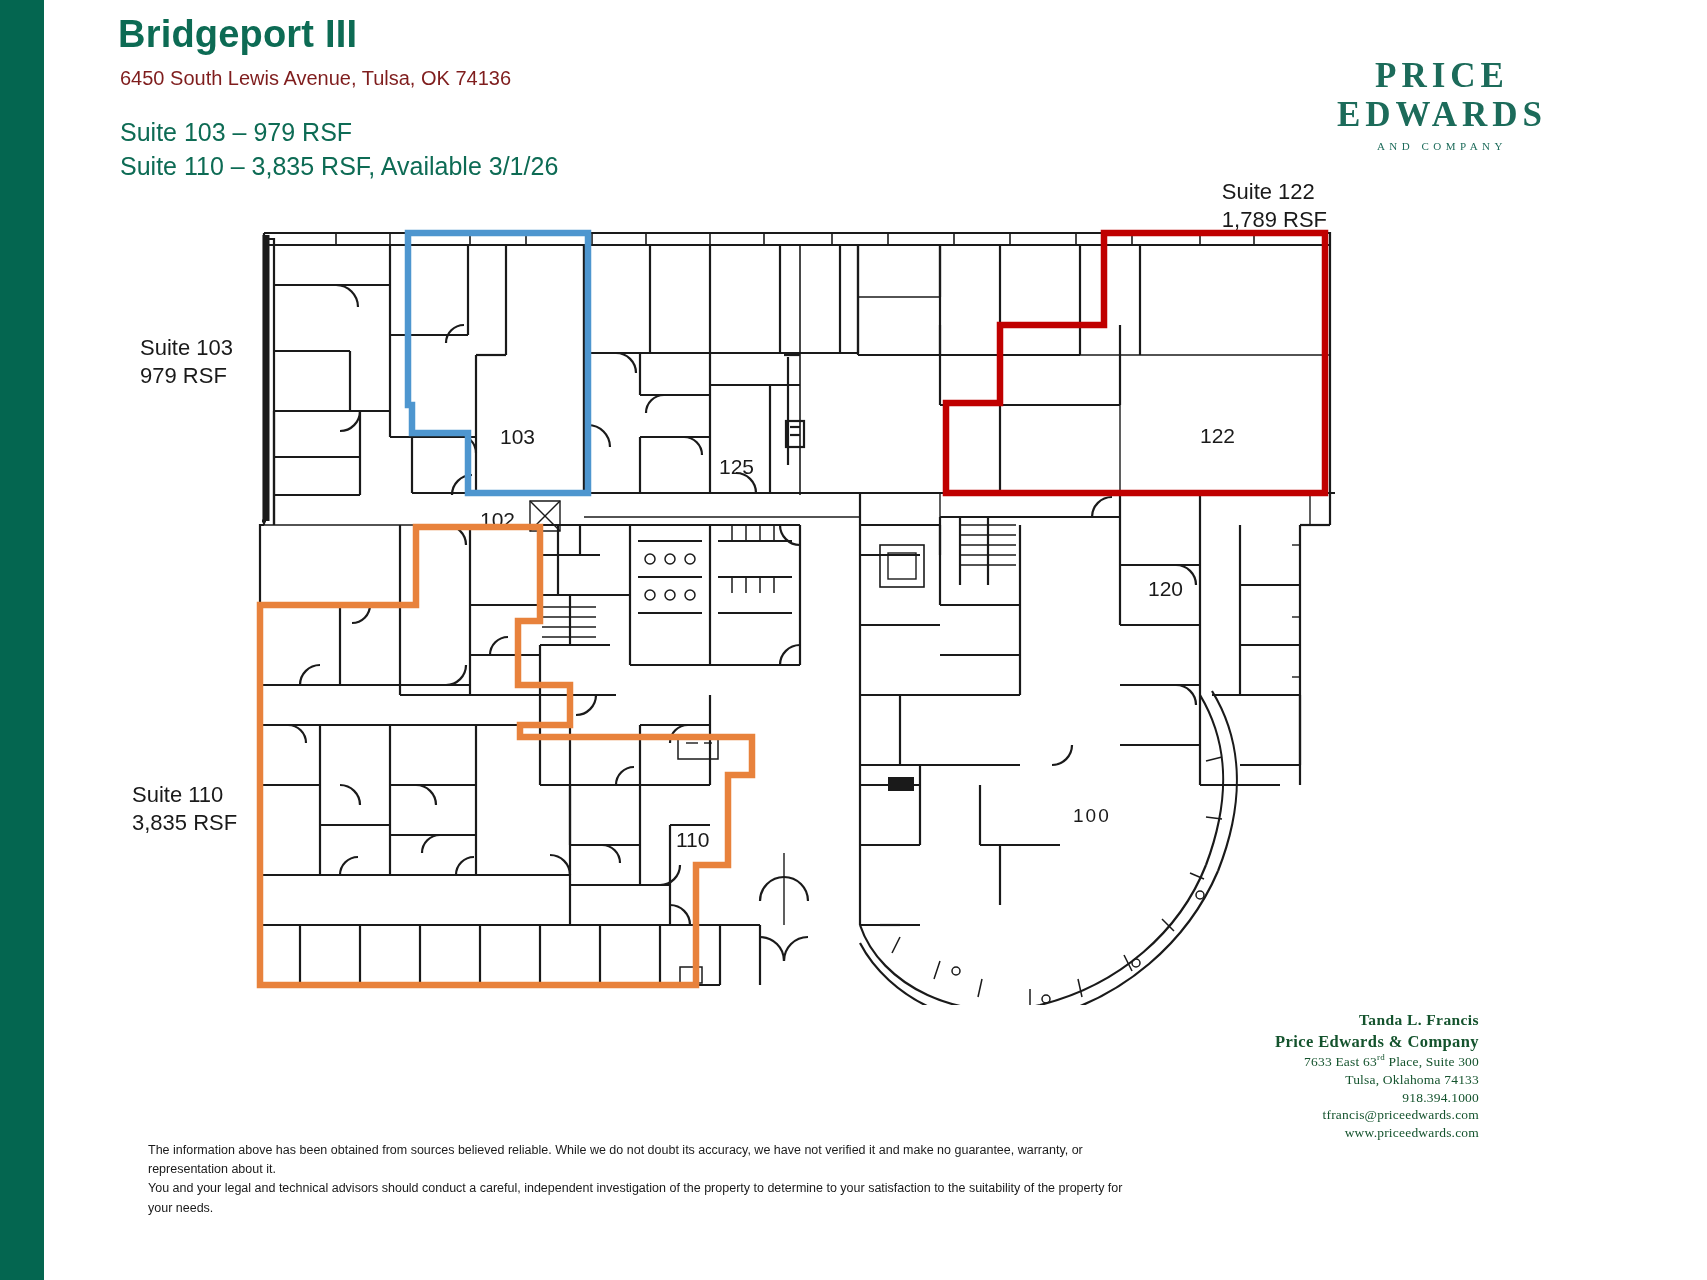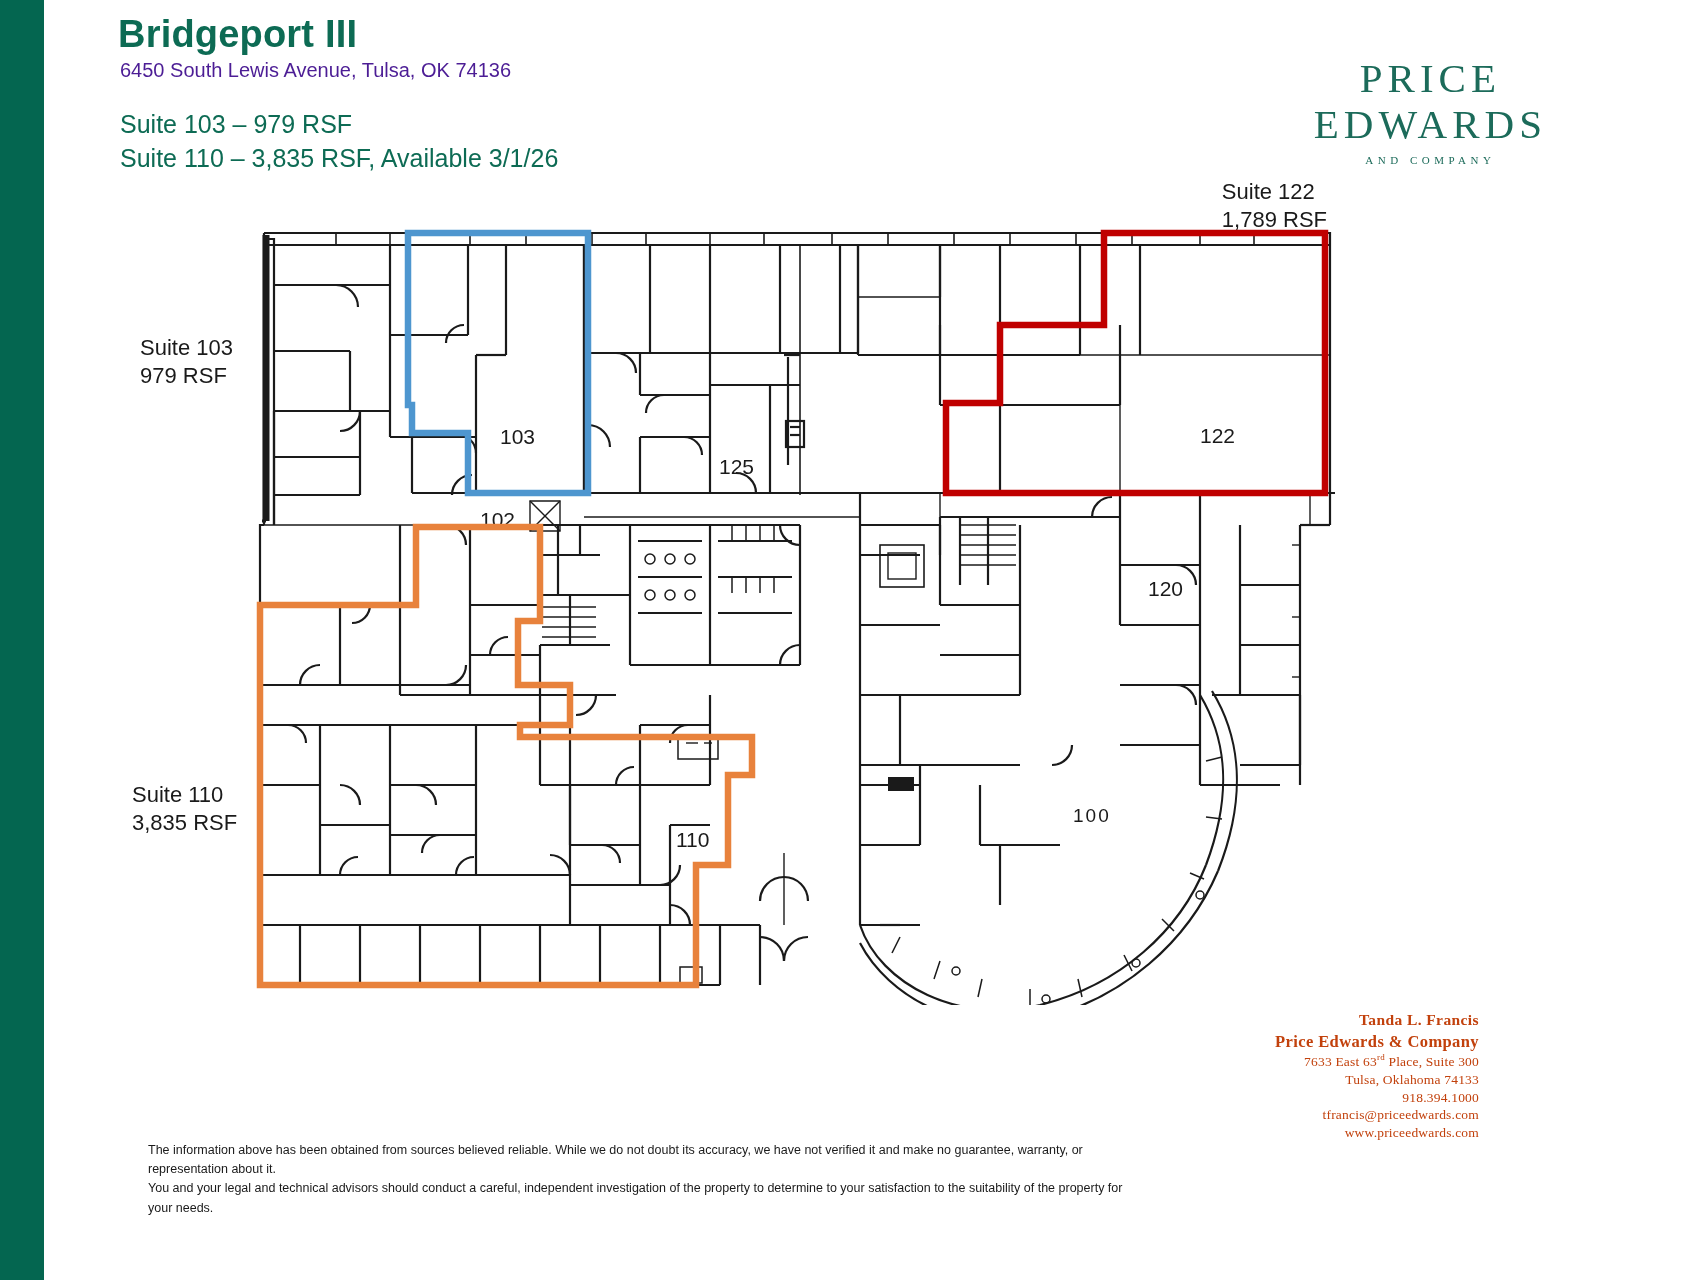--- a/index.html
+++ b/index.html
@@ -14,34 +14,34 @@
     background:#046650;
   }
 
   
   #header{position:absolute;left:118px;top:14px;width:900px;}
   #title{
     font-size:38px;font-weight:bold;color:#0d6b54;letter-spacing:.2px;
     line-height:1.1;margin:0;
   }
   #address{
-    font-size:20px;color:#4c1d95;margin:2px 0 0 2px;line-height:1.2;
+    font-size:20px;color:#7f1d1d;margin:10px 0 0 2px;line-height:1.2;
   }
   #suite-list{margin:26px 0 0 2px;}
   #suite-list div{
     font-size:25px;color:#0d6b54;line-height:1.35;
   }
 
   
   #logo{
     position:absolute;right:160px;top:56px;text-align:center;
     color:#1c6b5a;font-family:"Liberation Serif", serif;
   }
   #logo .l1,#logo .l2{
-    font-size:41px;letter-spacing:5px;line-height:1.12;font-weight:400;
+    font-size:35px;letter-spacing:5px;line-height:1.12;font-weight:700;
   }
   #logo .l3{
     font-size:11px;letter-spacing:4.5px;margin-top:6px;
   }
 
   
   .callout{position:absolute;font-size:22px;line-height:1.25;color:#1a1a1a;}
   #callout-122{right:380px;top:178px;text-align:left;}
   #callout-103{left:140px;top:334px;}
   #callout-110{left:132px;top:781px;}
@@ -56,21 +56,21 @@
   #room-120{left:1148px;top:577px;}
   #room-110{left:676px;top:828px;text-align:center;}
   #room-100{left:1073px;top:805px;letter-spacing:2px;}
 
   
   #plan{position:absolute;left:240px;top:225px;}
 
   
   #contact{
     position:absolute;right:228px;bottom:138px;text-align:right;
-    font-family:"Liberation Serif", serif;color:#c2410c;
+    font-family:"Liberation Serif", serif;color:#14532d;
     line-height:1.32;
   }
   #contact .c-name{font-size:15.5px;font-weight:bold;letter-spacing:.4px;}
   #contact .c-co{font-size:16.5px;font-weight:bold;letter-spacing:.4px;}
   #contact .c-line{font-size:13.5px;letter-spacing:.2px;}
   #contact sup{font-size:9px;}
 
   #disclaimer{
     position:absolute;left:148px;bottom:62px;width:1000px;
     font-size:12.5px;color:#1a1a1a;line-height:1.55;margin-top:22px;

